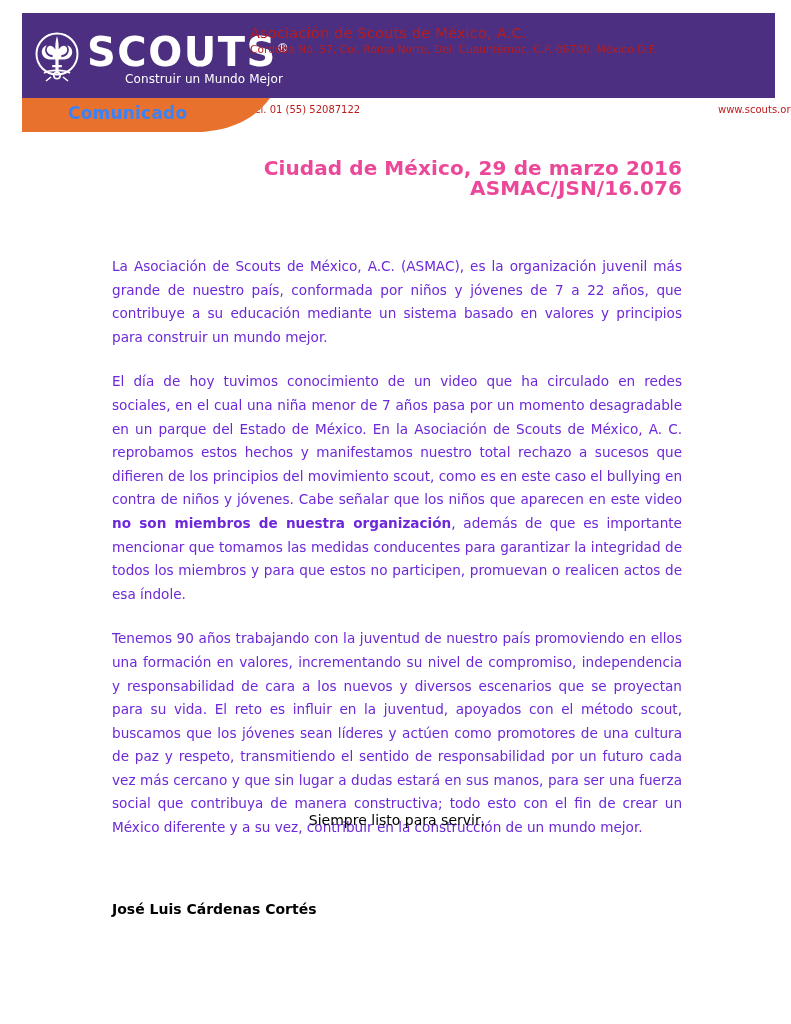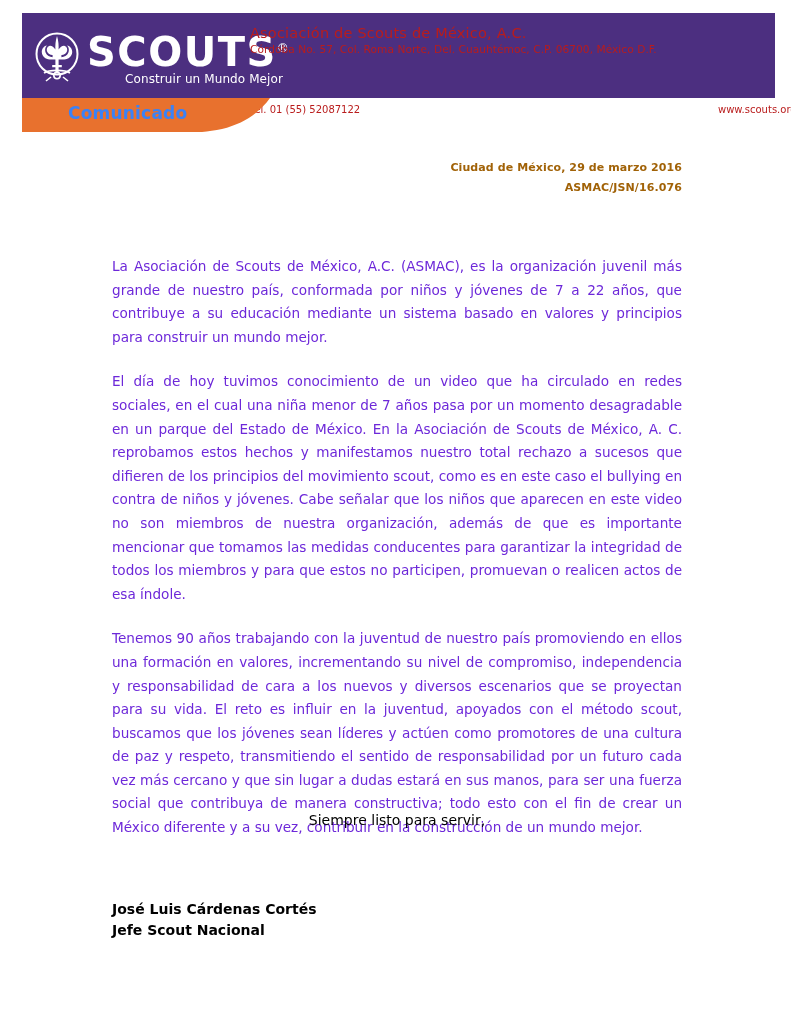--- a/index.html
+++ b/index.html
@@ -134,44 +134,44 @@
     top: 0;
     width: 791px;
     height: 804px;
   }
   .dateline {
     position: absolute;
     left: 112px;
     top: 158px;
     width: 570px;
     text-align: right;
-    font-size: 11px;
+    font-size: 20px;
     font-weight: bold;
     line-height: 20px;
-    color: #a16207;
+    color: #ec4899;
     letter-spacing: 0.1px;
   }
 
   .body-text {
     position: absolute;
     left: 112px;
     top: 255px;
     width: 570px;
     font-size: 13.6px;
     line-height: 23.6px;
     color: #6d28d9;
     text-align: justify;
   }
   .body-text p {
     margin: 0 0 21px 0;
     text-align: justify;
     text-justify: inter-word;
   }
   .body-text p:last-child { margin-bottom: 4px; }
-  .body-text b { font-weight: normal; }
+  .body-text b { font-weight: bold; }
 
   .closing {
     position: absolute;
     left: 112px;
     top: 812px;
     width: 570px;
     text-align: center;
     font-size: 14px;
     font-weight: normal;
     color: #000000;
@@ -239,16 +239,15 @@
   <div class="body-text">
     <p>La Asociación de Scouts de México, A.C. (ASMAC), es la organización juvenil más grande de nuestro país, conformada por niños y jóvenes de 7 a 22 años, que contribuye a su educación mediante un sistema basado en valores y principios para construir un mundo mejor.</p>
     <p><span>El día de hoy tuvimos conocimiento de un video que ha circulado en redes sociales, en el cual una niña menor de 7 años pasa por un momento desagradable en un parque del Estado de México. En la Asociación de Scouts de México, A. C. reprobamos estos hechos y manifestamos nuestro total rechazo a sucesos que difieren de los principios del movimiento scout, como es en este caso el bullying en contra de niños y jóvenes. Cabe señalar que los niños que aparecen en este video </span><b>no son miembros de nuestra organización</b><span>, además de que es importante mencionar que tomamos las medidas conducentes para garantizar la integridad de todos los miembros y para que estos no participen, promuevan o realicen actos de esa índole.</span></p>
     <p>Tenemos 90 años trabajando con la juventud de nuestro país promoviendo en ellos una formación en valores, incrementando su nivel de compromiso, independencia y responsabilidad de cara a los nuevos y diversos escenarios que se proyectan para su vida. El reto es influir en la juventud, apoyados con el método scout, buscamos que los jóvenes sean líderes y actúen como promotores de una cultura de paz y respeto, transmitiendo el sentido de responsabilidad por un futuro cada vez más cercano y que sin lugar a dudas estará en sus manos, para ser una fuerza social que contribuya de manera constructiva; todo esto con el fin de crear un México diferente y a su vez, contribuir en la construcción de un mundo mejor.</p>
   </div>
 
   <div class="closing">Siempre listo para servir,</div>
 
   <div class="signature">
     <div>José Luis Cárdenas Cortés</div>
-    <div>Jefe Scout Nacional</div>
   </div>
 
 </div>
 
 </body></html>

